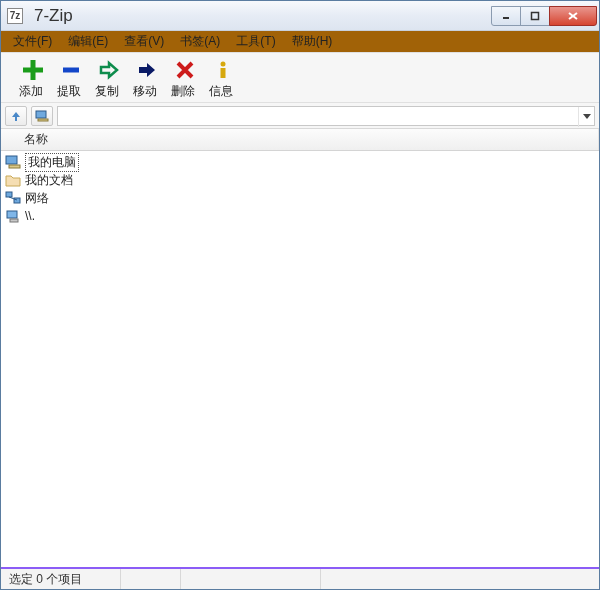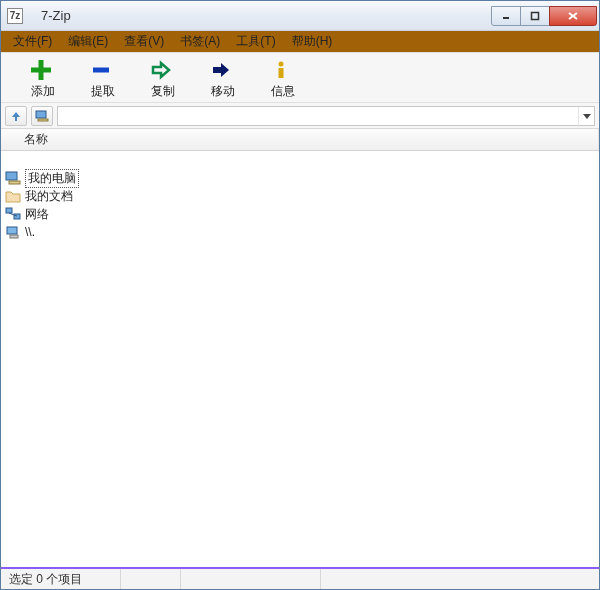--- a/index.html
+++ b/index.html
@@ -1,38 +1,38 @@
 <!DOCTYPE html>
 <html><head>
 <meta charset="utf-8">
 <style>
 * { box-sizing: border-box; margin: 0; padding: 0; }
 body { font-family: "Microsoft YaHei", "SimSun", Tahoma, sans-serif; font-size: 12px; background: #fff; width: 600px; height: 590px; overflow: hidden; }
 .window { width: 600px; height: 590px; border: 1px solid #5a7ca0; background: #fff; display: flex; flex-direction: column; }
 .titlebar { height: 30px; background: linear-gradient(to bottom, #f7f9fc 0%, #e6ecf5 50%, #dde5f0 100%); display: flex; align-items: center; padding: 0 0 0 6px; border-bottom: 1px solid #c8d0dc; }
-.titlebar-icon { width: 16px; height: 16px; margin-right: 18px; display: inline-flex; align-items: center; justify-content: center; background: #fff; border: 1px solid #888; font-size: 10px; font-weight: bold; color: #444; }
-.titlebar-text { flex: 1; color: #333; font-size: 13px; }
+.titlebar-icon { width: 16px; height: 16px; margin-right: 11px; display: inline-flex; align-items: center; justify-content: center; background: #fff; border: 1px solid #888; font-size: 10px; font-weight: bold; color: #444; }
+.titlebar-text { flex: 1; color: #333; font-size: 17px; }
 .win-controls { display: flex; height: 20px; margin-right: 2px; }
 .win-btn { width: 30px; height: 20px; border: 1px solid #8a9bb0; background: linear-gradient(to bottom, #f2f6fb, #d9e3f0); display: flex; align-items: center; justify-content: center; margin-left: -1px; cursor: pointer; }
 .win-btn.min { border-radius: 0 0 0 3px; }
 .win-btn.close { background: linear-gradient(to bottom, #e9968e, #d64531); border-color: #a03028; border-radius: 0 0 3px 0; width: 48px; }
 .win-btn svg { display: block; }
 .menubar { height: 22px; background: #a16207; display: flex; align-items: center; padding: 0 4px; border-bottom: 1px solid #e0e0e0; }
 .menu-item { padding: 2px 8px; cursor: pointer; color: #222; }
 .toolbar { height: 50px; background: #f6f6f6; display: flex; align-items: flex-start; padding: 4px 8px 2px 8px; gap: 4px; border-bottom: 1px solid #e0e0e0; }
-.tool-btn { display: flex; flex-direction: column; align-items: flex-start; width: 34px; cursor: pointer; padding: 2px 0; margin-left: 22px; }
+.tool-btn { display: flex; flex-direction: column; align-items: flex-end; width: 34px; cursor: pointer; padding: 2px 0; }
 .tool-icon { height: 22px; display: flex; align-items: center; justify-content: center; }
 .tool-label { font-size: 12px; color: #222; margin-top: 2px; }
 .addressbar { height: 26px; background: #f6f6f6; display: flex; align-items: center; padding: 2px 4px; gap: 4px; border-bottom: 1px solid #d8d8d8; }
 .addr-btn { width: 22px; height: 20px; border: 1px solid #c8c8c8; background: linear-gradient(#fdfdfd, #ececec); display: flex; align-items: center; justify-content: center; cursor: pointer; border-radius: 2px; }
 .addr-input { flex: 1; height: 20px; border: 1px solid #c8c8c8; background: #fff; padding: 0 4px; font-size: 12px; display: flex; align-items: center; position: relative; }
 .addr-drop { width: 16px; height: 20px; display: flex; align-items: center; justify-content: center; cursor: pointer; border-left: 1px solid #e4e4e4; position: absolute; right: 0; top: 0; }
 .header-row { height: 22px; background: linear-gradient(#fcfcfc, #efefef); border-bottom: 1px solid #d4d4d4; display: flex; align-items: center; }
 .header-cell { padding: 0 23px; height: 100%; display: flex; align-items: center; border-right: 1px solid #e4e4e4; color: #333; cursor: pointer; }
-.file-list { flex: 1; background: #fff; overflow: auto; padding: 18px 0; }
+.file-list { flex: 1; background: #fff; overflow: auto; padding: 2px 0; }
 .file-item { height: 18px; display: flex; align-items: center; padding: 0 4px; cursor: pointer; gap: 4px; }
 .file-item.selected .file-label { border: 1px dotted #555; padding: 0 2px; }
 .file-icon { width: 16px; height: 16px; display: inline-flex; align-items: center; justify-content: center; }
 .file-label { color: #222; }
 .statusbar { height: 22px; background: #f4f4f4; border-top: 2px solid #8b5cf6; display: flex; align-items: flex-start; }
 .status-cell { padding: 0 8px; height: 100%; display: flex; align-items: center; border-right: 1px solid #d8d8d8; color: #333; }
 .status-cell:first-child { width: 120px; }
 .status-cell:nth-child(2) { width: 60px; }
 .status-cell:nth-child(3) { width: 140px; }
 </style>
@@ -102,20 +102,28 @@
       <span class="tool-icon">
           <svg width="20" height="20">
             <path d="M2 7 L10 7 L10 3 L18 10 L10 17 L10 13 L2 13 Z" fill="#0a1a66"></path>
           </svg>
         </span>
       <span class="tool-label">移动</span>
     </div>
     <div class="tool-btn">
       <span class="tool-icon">
           <svg width="20" height="20">
+            <path d="M3 3 L17 17 M17 3 L3 17" stroke="#cd1b1b" stroke-width="4"></path>
+          </svg>
+        </span>
+      <span class="tool-label">删除</span>
+    </div>
+    <div class="tool-btn">
+      <span class="tool-icon">
+          <svg width="20" height="20">
             <circle cx="10" cy="4" r="2.5" fill="#d6a80e"></circle>
             <rect x="7.5" y="8" width="5" height="10" fill="#d6a80e"></rect>
           </svg>
         </span>
       <span class="tool-label">信息</span>
     </div>
   </div>
 
   <div class="addressbar">
     <div class="addr-btn">

